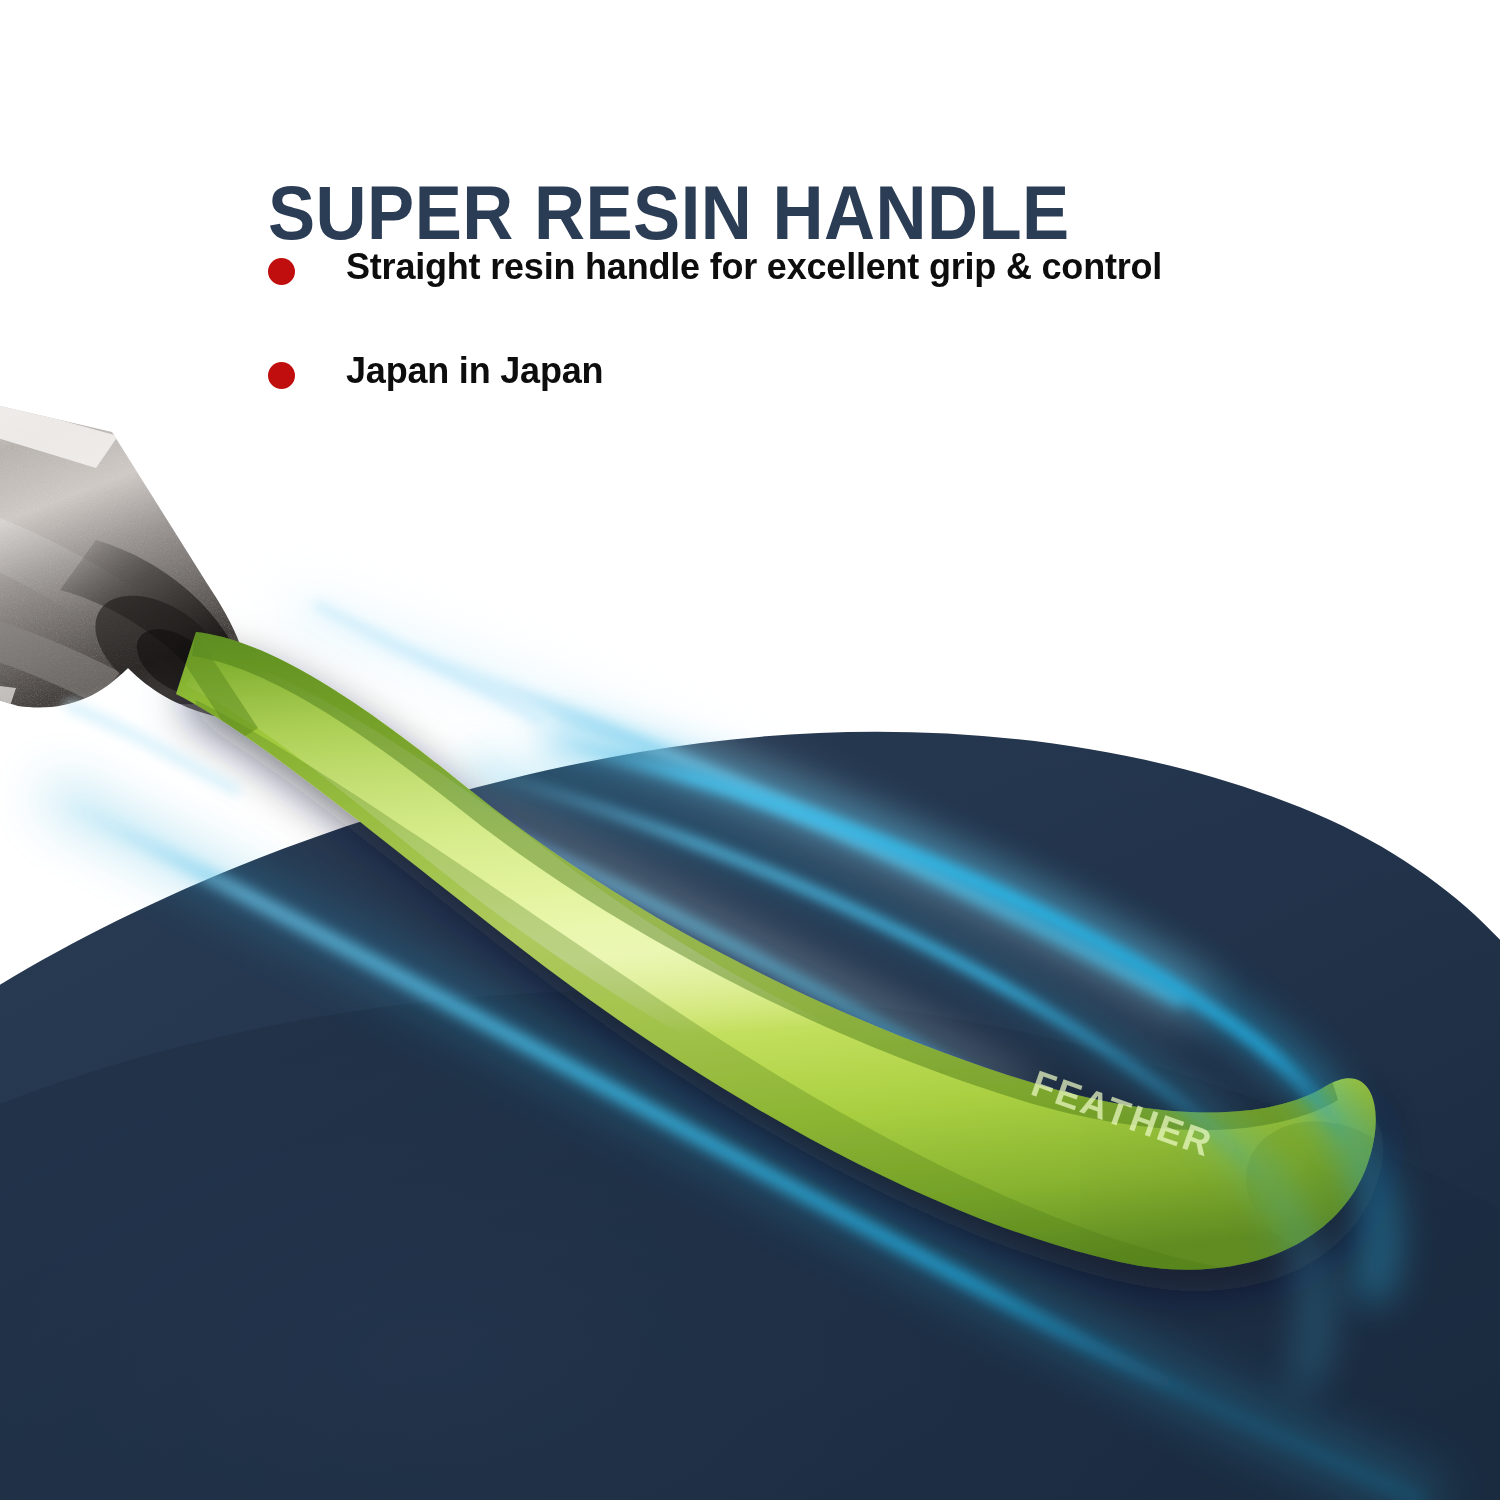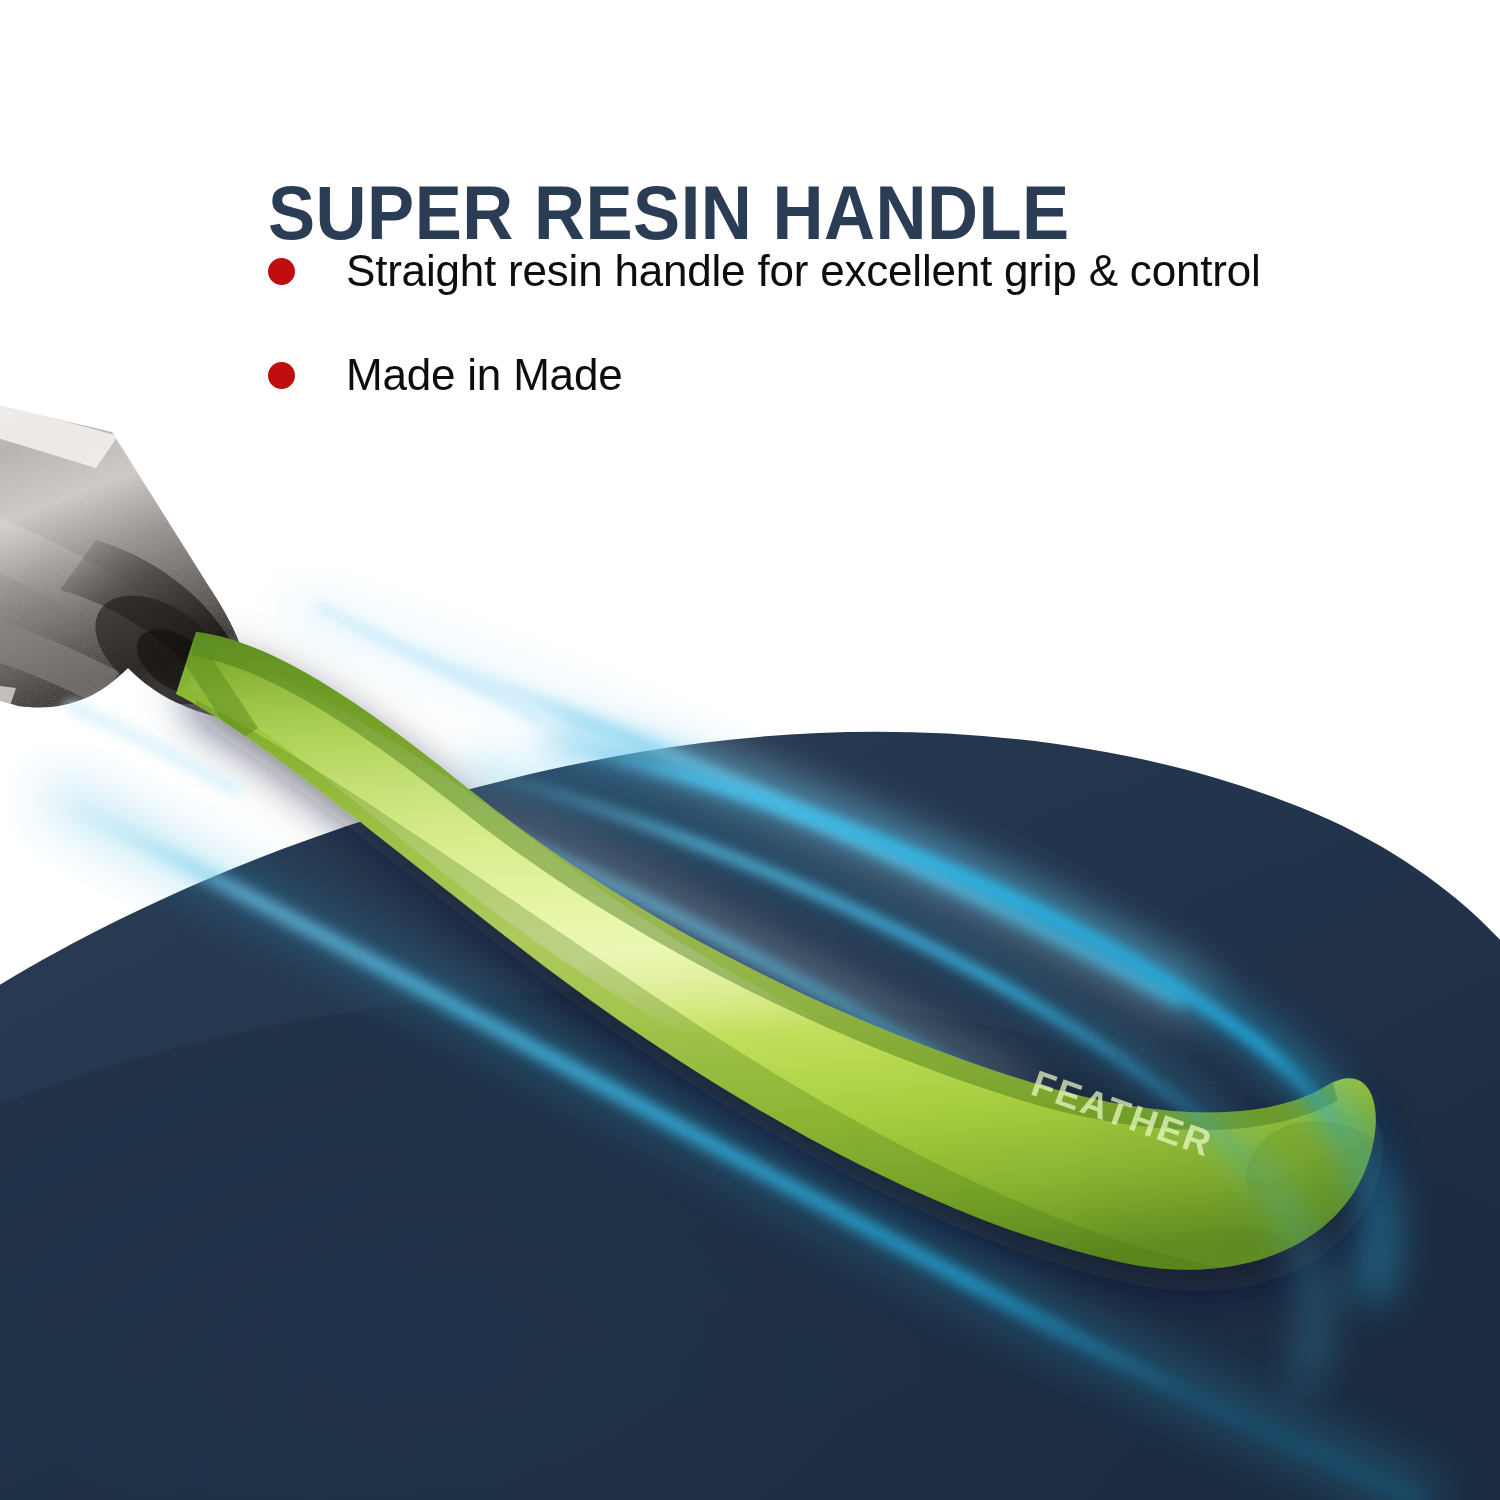--- a/index.html
+++ b/index.html
@@ -69,22 +69,22 @@
     height: 27px;
     border-radius: 50%;
     background: #c00d0d;
     margin-top: 10px;
     margin-right: 51px;
   }
 
   .feature-text {
     flex: 1 1 auto;
     font-family: "Liberation Sans", sans-serif;
-    font-size: 44px;
-    font-weight: 400;
+    font-size: 36px;
+    font-weight: 700;
     color: #0d0d0d;
     line-height: 1.05;
     letter-spacing: -0.2px;
     white-space: nowrap;
   }
 
   
   #navy-backdrop {
     position: absolute;
     left: 0;
@@ -426,18 +426,18 @@
   <div id="text-block">
     <h1 id="page-title">SUPER RESIN HANDLE</h1>
 
     <ul id="feature-list">
       <li class="feature-item">
         <span class="feature-bullet"></span>
         <span class="feature-text">Straight resin handle for excellent grip &amp; control</span>
       </li>
       <li class="feature-item">
         <span class="feature-bullet"></span>
-        <span class="feature-text">Made in Made</span>
+        <span class="feature-text">Japan in Japan</span>
       </li>
     </ul>
   </div>
 
 </div>
 
 </body></html>

